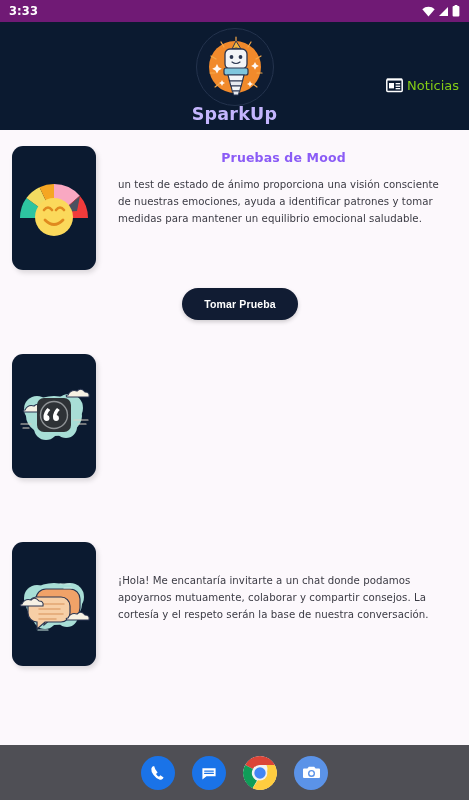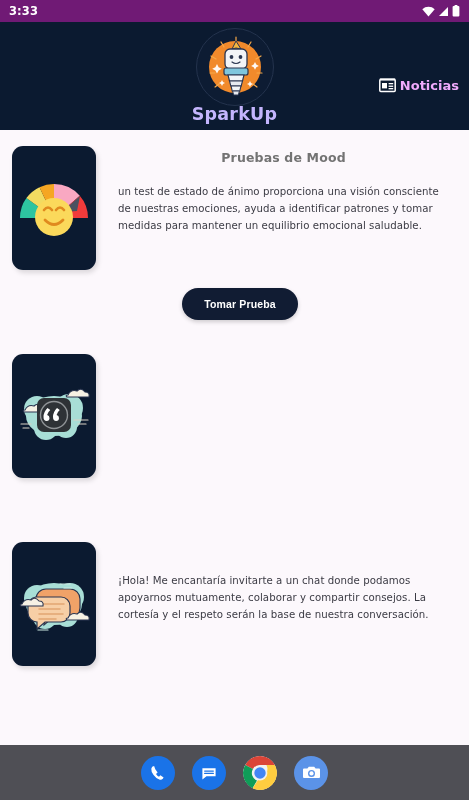--- a/index.html
+++ b/index.html
@@ -42,21 +42,21 @@
   }
   .logo-svg{ position:absolute; left:0; top:0; }
   .app-title{
     position:absolute; left:0; right:0; top:82px;
     text-align:center; color:#c4b5fd;
     font-size:17.5px; font-weight:700; letter-spacing:.2px;
   }
   .news-btn{
     position:absolute; right:10px; top:56px;
     display:flex; align-items:center; gap:4px;
-    color:#f0abfc; font-size:13px; font-weight:700;
+    color:#84cc16; font-size:13px; font-weight:400;
     cursor:pointer;
   }
   .news-btn svg{ display:block; }
 
   
   .content{
     position:absolute; left:0; right:0; top:130px; bottom:55px;
     background:#FCF8FC;
     padding-top:16px;
   }
@@ -69,23 +69,23 @@
     border-radius:11px; background:#0B1A30;
     box-shadow:2px 3px 5px rgba(0,0,0,.13);
     overflow:hidden; position:relative;
   }
   .thumb svg{ display:block; }
   .card-body{
     flex:1; padding-left:22px; padding-right:8px;
     min-height:124px; position:relative;
   }
   .card-title{
-    text-align:center; color:#737373;
+    text-align:center; color:#8b5cf6;
     font-size:12.5px; font-weight:700;
-    margin-top:4px; margin-bottom:18px;
+    margin-top:4px; margin-bottom:11px;
     letter-spacing:.15px;
   }
   .card-text{
     color:#3B3B44; font-size:10.2px; line-height:1.68;
     text-align:left; letter-spacing:.05px;
   }
   .btn-row{ display:flex; justify-content:center;padding-left:11px; }
   .pill{
     display:inline-flex; align-items:center; justify-content:center;
     background:#111C33; color:#FFFFFF;

